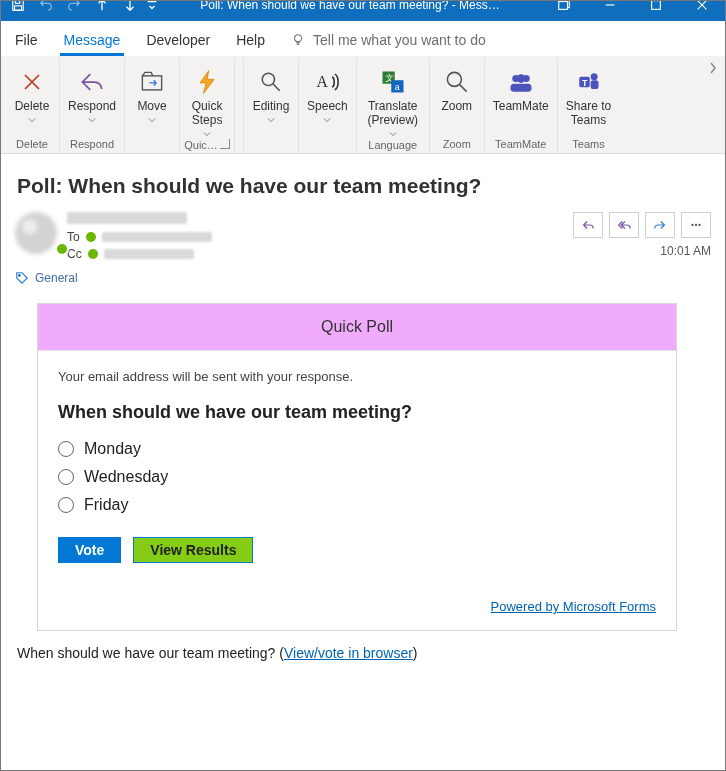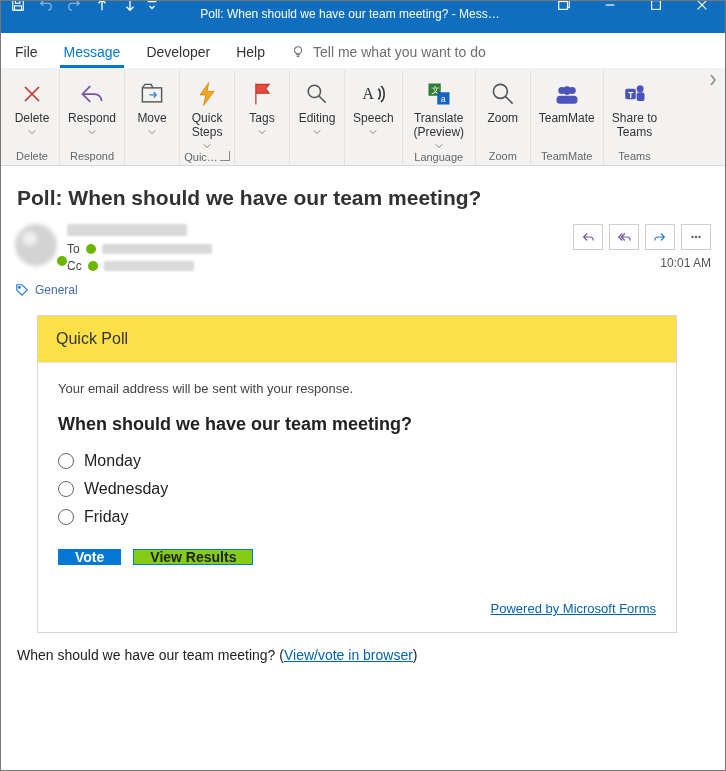--- a/index.html
+++ b/index.html
@@ -24,23 +24,23 @@
     background:#fff;
     display:flex;
     flex-direction:column;
     overflow:hidden;
   }
 
   
   .titlebar{
     background:var(--titlebar);
     color:#fff;
-    height:32px;
+    height:20px;
     display:flex;
-    align-items:flex-end;
+    align-items:center;
     padding:0 0 12px 4px;
     font-size:12px;
   }
   .qat{display:flex;align-items:center;gap:2px;}
   .qat .tb-btn{width:26px;}
   .tb-btn{
     width:46px;height:32px;
     display:flex;align-items:center;justify-content:center;
     color:#fff;
   }
@@ -145,31 +145,31 @@
   .category{display:flex;align-items:center;gap:6px;font-size:12px;color:#436da8;margin-top:10px;}
   .category svg{width:14px;height:14px;}
 
   
   .card{
     margin:18px 0 0 22px;
     width:640px;
     border:1px solid #d6d6d6;
   }
   .card-hdr{
-    background:#fde047;border-bottom:1px solid #e4e4e4;
-    padding:14px 18px;font-size:16px;color:#333;
+    background:#f0abfc;border-bottom:1px solid #e4e4e4;
+    padding:14px 18px;font-size:16px;color:#333;text-align:center;
   }
   .card-body{padding:18px 20px 16px;}
   .disclaimer{font-size:13px;color:#444;margin-bottom:18px;}
   .question{font-size:18px;font-weight:700;color:#222;margin-bottom:12px;}
   .opt{display:flex;align-items:center;gap:10px;padding:5px 0;font-size:16px;color:#222;}
   .radio{width:16px;height:16px;border:1.6px solid #666;border-radius:50%;display:inline-block;}
   .poll-actions{display:flex;gap:12px;margin-top:18px;}
   .btn{
-    height:16px;padding:0 16px;font-size:14px;font-weight:600;display:flex;align-items:center;justify-content:center;cursor:pointer;
+    height:26px;padding:0 16px;font-size:14px;font-weight:600;display:flex;align-items:center;justify-content:center;cursor:pointer;
   }
   .btn.primary{background:var(--accent);color:#fff;border:1px solid var(--accent);}
   .btn.secondary{background:#84cc16;color:#222;border:1.5px solid var(--accent);}
   .forms-credit{text-align:right;margin-top:36px;}
   .forms-credit a{color:var(--link);text-decoration:underline;font-size:13px;}
 
   .footer-line{
     padding:14px 2px 10px 2px;font-size:14px;color:#222;
   }
   .footer-line a{color:var(--link);text-decoration:underline;text-align:right;}
@@ -322,33 +322,20 @@
           </svg>
       </div>
     </div>
     <div class="group-label">
         <span>Quic…</span>
         <span class="launcher"></span>
       </div>
   </div>
 
   <div class="group">
-    <div class="group-items">
-      <div class="rbtn">
-        <div class="ico">
-            <svg viewBox="0 0 32 32" stroke="#c0392b" fill="#e74c3c" stroke-width="1.4">
-              <path d="M9 4v24M9 5h15l-4 5 4 5H9"></path>
-            </svg>
-          </div>
-        <span>Tags</span>
-        <svg class="chev" viewBox="0 0 10 10" stroke="#666" fill="none">
-            <path d="M1 3l4 4 4-4"></path>
-          </svg>
-      </div>
-    </div>
     <div class="group-label"></div>
   </div>
 
   <div class="group">
     <div class="group-items">
       <div class="rbtn">
         <div class="ico">
             <svg viewBox="0 0 32 32" stroke="#555" fill="none" stroke-width="1.8">
               <circle cx="13" cy="13" r="7"></circle>
               <path d="M18 18l8 8"></path>

